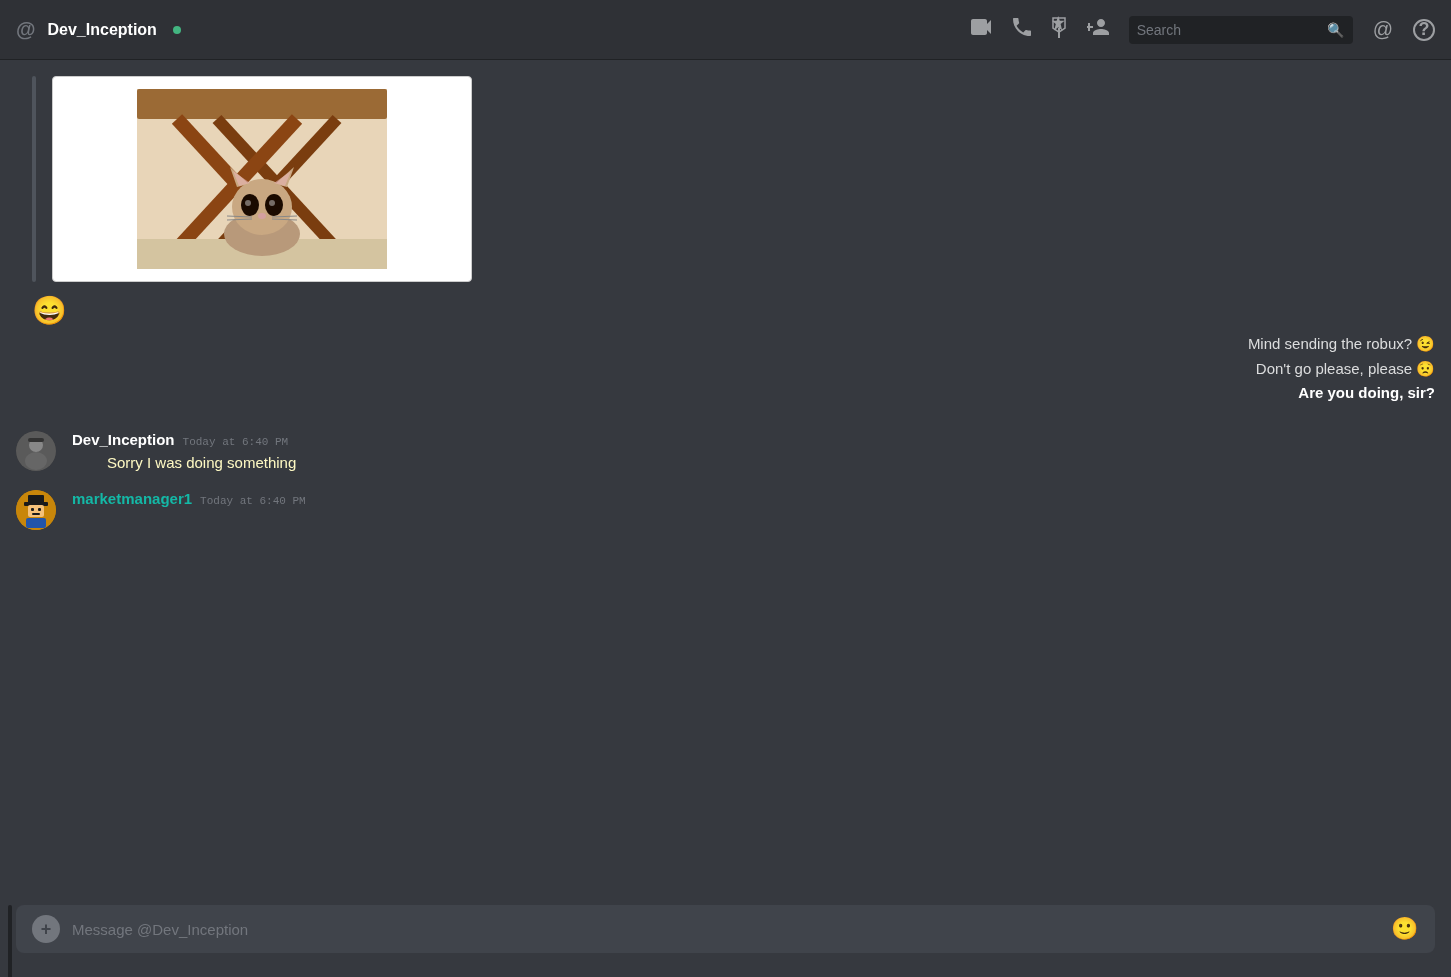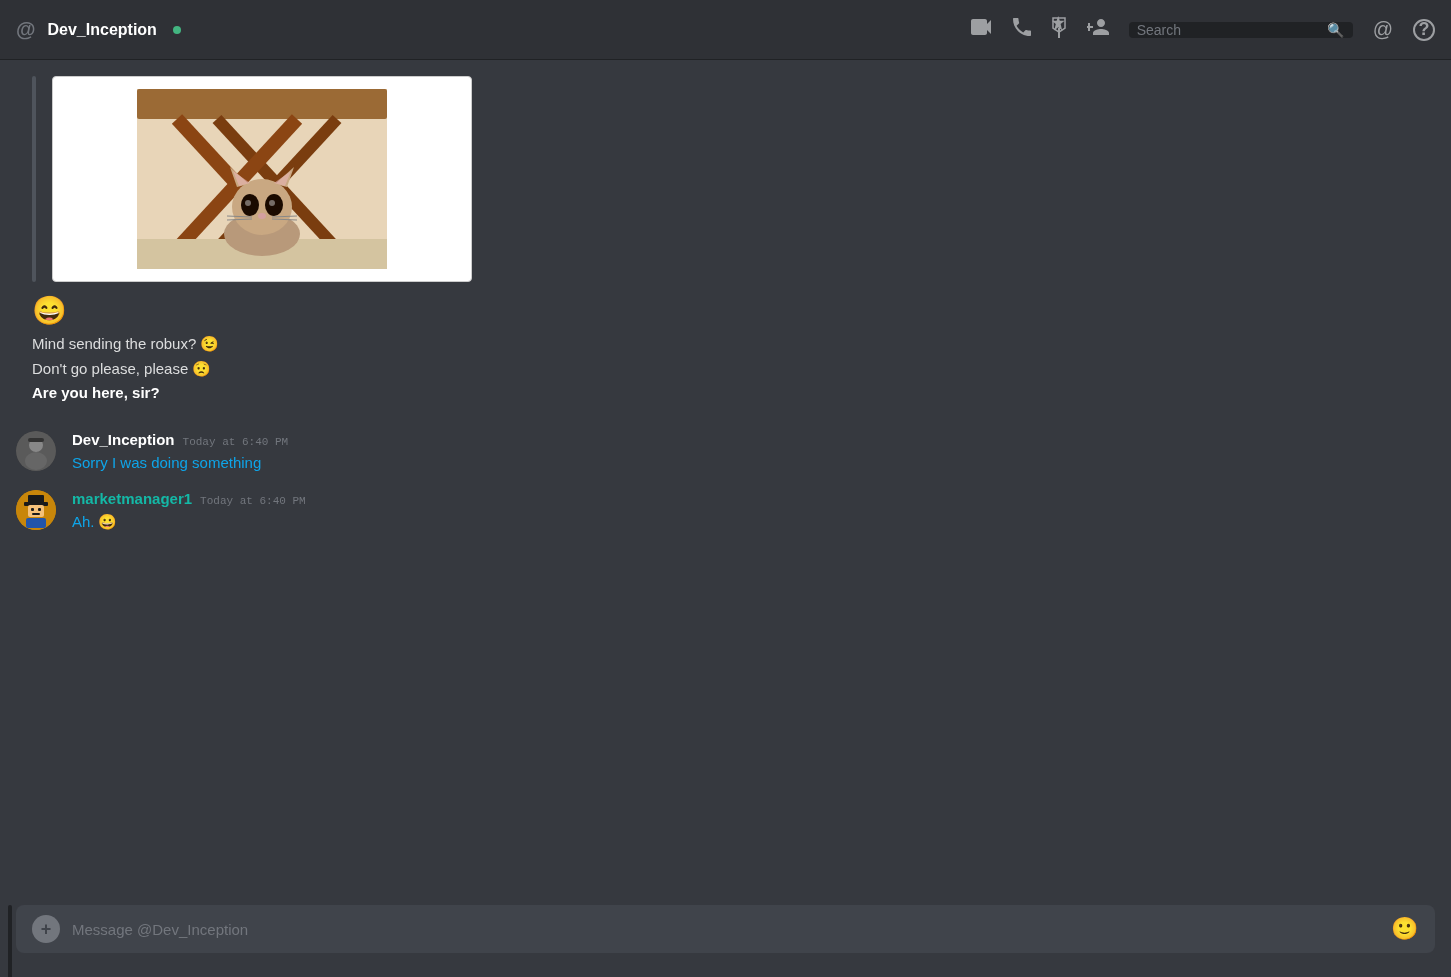--- a/index.html
+++ b/index.html
@@ -56,21 +56,21 @@
       font-size: 18px;
       opacity: 0.8;
     }
     .search-box {
       background: #202225;
       border-radius: 4px;
       display: flex;
       align-items: center;
       padding: 4px 8px;
       width: 224px;
-      height: 16px;
+      height: 28px;
       gap: 6px;
     }
     .search-box input {
       background: transparent;
       border: none;
       outline: none;
       color: #dcddde;
       font-size: 14px;
       width: 100%;
     }
@@ -137,20 +137,21 @@
     .emoji-standalone {
       font-size: 28px;
       margin-bottom: 6px;
       display: block;
     }
     .message-line {
       color: #dcddde;
       font-size: 15px;
       line-height: 1.5;
       margin-bottom: 2px;
+      text-align: right;
     }
     .message-line.bold {
       font-weight: 700;
       color: #ffffff;
     }
 
     
     .message-group {
       display: flex;
       gap: 16px;
@@ -189,23 +190,24 @@
       font-size: 15px;
     }
     .message-author-dev { color: #ffffff; }
     .message-author-market { color: #14b8a6; }
     .message-timestamp {
       font-size: 11px;
       color: #72767d;
       font-family: Liberation Mono, monospace;
     }
     .message-text {
-      color: #0ea5e9;
+      color: #fef9c3;
       font-size: 15px;
       line-height: 1.5;
+      margin-left: 35px;
     }
 
     
     .scrollbar-area {
       width: 16px;
       background: #2f3136;
       position: relative;
     }
     .scrollbar-thumb {
       width: 4px;
@@ -344,21 +346,21 @@
             <line x1="160" y1="127" x2="135" y2="128" stroke="#888" stroke-width="1"></line>
             <line x1="160" y1="131" x2="135" y2="130" stroke="#888" stroke-width="1"></line>
           </svg>
         </div>
       </div>
 
       <div class="text-section">
         <span class="emoji-standalone">😄</span>
         <div class="message-line">Mind sending the robux? 😉</div>
         <div class="message-line">Don't go please, please 😟</div>
-        <div class="message-line bold">Are you here, sir?</div>
+        <div class="message-line bold">Are you doing, sir?</div>
       </div>
 
       <div class="message-group">
         <div class="avatar avatar-dev">
 
           <svg width="40" height="40" viewBox="0 0 40 40">
             <circle cx="20" cy="20" r="20" fill="#5a5a5a"></circle>
 
             <circle cx="20" cy="14" r="7" fill="#888"></circle>
             <ellipse cx="20" cy="30" rx="11" ry="9" fill="#666"></ellipse>
@@ -393,21 +395,20 @@
             <rect x="16" y="23" width="8" height="2" rx="1" fill="#1a1a1a"></rect>
 
             <rect x="10" y="28" width="20" height="10" rx="2" fill="#2255aa"></rect>
           </svg>
         </div>
         <div class="message-content">
           <div class="message-header">
             <span class="message-author message-author-market">marketmanager1</span>
             <span class="message-timestamp">Today at 6:40 PM</span>
           </div>
-          <div class="message-text">Ah. 😀</div>
         </div>
       </div>
 
     </div>
 
     <div class="scrollbar-area">
       <div class="scrollbar-thumb"></div>
     </div>
 
     <div class="message-input-area">

